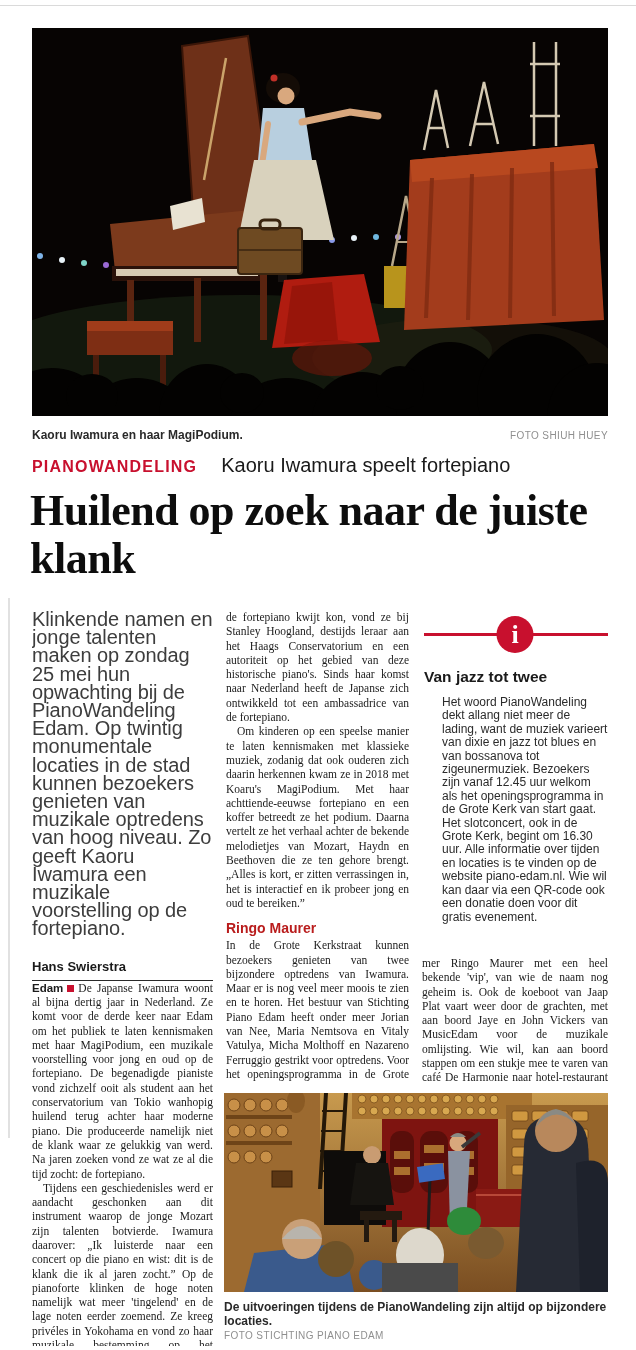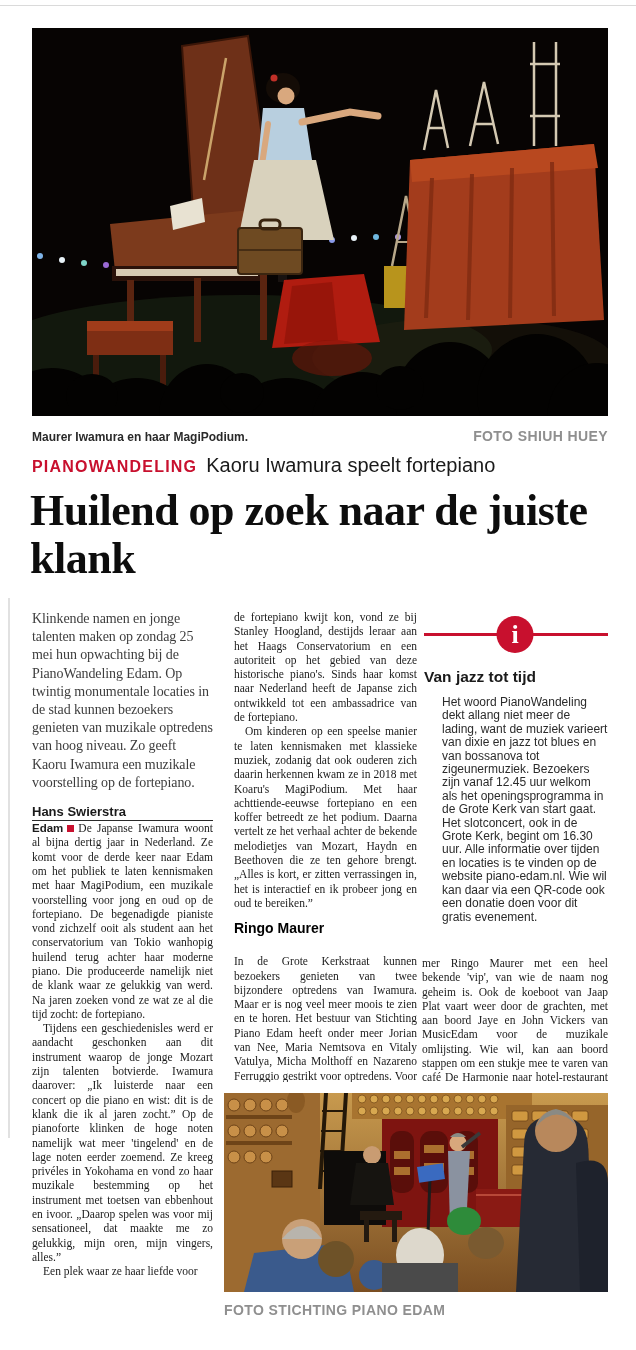--- a/index.html
+++ b/index.html
@@ -11,52 +11,52 @@
   .hairline-top { position:absolute; left:0; top:5px; width:636px; height:1px; background:#dadada; }
   .edge-shadow { position:absolute; left:8px; top:598px; width:2px; height:540px; background:#d4d4d4; opacity:.7; }
 
   .photo1 { position:absolute; left:32px; top:28px; width:576px; height:388px; background:#060403; overflow:hidden; }
   .photo2 { position:absolute; left:224px; top:1093px; width:384px; height:199px; background:#8a5a28; overflow:hidden; }
   .photo1 svg, .photo2 svg { display:block; }
 
   .cap-row { position:absolute; display:flex; justify-content:space-between; align-items:baseline; }
   .cap1 { left:32px; top:428px; width:576px; }
   .caption { font-size:12px; font-weight:bold; color:#2a2a2a; }
-  .credit { font-size:14px; color:#8f8f8f; letter-spacing:.4px;font-weight:bold; }
+  .credit { font-size:10px; color:#8f8f8f; letter-spacing:.4px; }
 
   .kicker { position:absolute; left:32px; top:454px; width:576px; white-space:nowrap; }
-  .kicker .label { color:#c8102e; font-weight:bold; font-size:16px; letter-spacing:1.2px; margin-right:9px; }
+  .kicker .label { color:#c8102e; font-weight:bold; font-size:16px; letter-spacing:1.2px; margin-right:24px; }
   .kicker .subtitle { color:#1a1a1a; font-size:20px; font-weight:500; }
 
   .headline {
     position:absolute; left:30px; top:487px; width:580px;
     font-family:"Liberation Serif", serif; font-weight:bold;
     font-size:44px; line-height:48px; letter-spacing:-.5px; color:#0d0d0d;
   }
 
   .col { position:absolute; top:610px; }
   .col-left  { left:32px;  width:181px; height:736px; overflow:hidden; }
-  .col-mid   { left:234px; width:183px; height:472px; overflow:hidden; }
+  .col-mid   { left:226px; width:183px; height:472px; overflow:hidden; }
   .col-right { left:422px; width:186px; height:472px; overflow:hidden; }
 
-  .intro { font-size:14px; line-height:18.2px; color:#3d3d3d; letter-spacing:-.1px;font-family:Liberation Serif, serif; }
-
-  .byline-block { margin-top:10px; border-bottom:1.5px solid #2a2a2a; }
+  .intro { font-size:20px; line-height:18.2px; color:#3d3d3d; letter-spacing:-.1px; }
+
+  .byline-block { margin-top:19px; border-bottom:1.5px solid #2a2a2a; padding-bottom:5px; }
   .byline { font-size:13px; font-weight:bold; color:#1a1a1a; }
 
   .body-text {
     font-family:"Liberation Serif", serif; font-size:11.5px; line-height:14.3px;
     color:#1b1b1b; text-align:justify;
   }
   .col-left .body-text.first { margin-top:0; }
   .body-text.indent { text-indent:11px; }
   .lead-word { font-weight:bold; font-family:"Liberation Sans", sans-serif; font-size:11.5px; }
   .lead-square { display:inline-block; width:7px; height:7px; background:#c8102e; margin:0 4px 0 4px; }
 
-  .subhead { font-size:14px; font-weight:bold; color:#000000; margin:10px 0 18px 0; font-family:"Liberation Sans", sans-serif; }
+  .subhead { font-size:14px; font-weight:bold; color:#b91c1c; margin:10px 0 2px 0; font-family:"Liberation Sans", sans-serif; }
 
   .infobox-rule { position:relative; height:40px; margin-top:4px; }
   .infobox-rule .line { position:absolute; left:2px; right:0; top:19px; height:3px; background:#c8102e; }
   .infobox-rule .circle {
     position:absolute; left:50%; top:2px; transform:translateX(-50%);
     width:37px; height:37px; border-radius:50%; background:#c8102e;
     display:flex; align-items:center; justify-content:center;
   }
   .infobox-rule .circle span {
     color:#ffffff; font-family:"Liberation Serif", serif; font-weight:bold; font-size:26px; line-height:1;
@@ -160,21 +160,21 @@
         <ellipse cx="565" cy="390" rx="50" ry="55"></ellipse>
         <ellipse cx="60" cy="368" rx="26" ry="22"></ellipse>
         <ellipse cx="210" cy="365" rx="22" ry="20"></ellipse>
         <ellipse cx="368" cy="360" rx="24" ry="22"></ellipse>
       </g>
       <ellipse cx="300" cy="330" rx="40" ry="18" fill="#7e1408" opacity="0.5"></ellipse>
     </svg>
   </div>
 
   <div class="cap-row cap1">
-    <span class="caption">Maurer Iwamura en haar MagiPodium.</span>
+    <span class="caption">Kaoru Iwamura en haar MagiPodium.</span>
     <span class="credit">FOTO SHIUH HUEY</span>
   </div>
 
   <div class="kicker">
     <span class="label">PIANOWANDELING</span><span class="subtitle">Kaoru Iwamura speelt fortepiano</span>
   </div>
 
   <h1 class="headline">Huilend op zoek naar de juiste klank</h1>
 
   <div class="col col-left">
@@ -195,21 +195,21 @@
   </div>
 
   <div class="col col-right">
     <div class="infobox">
       <div class="infobox-rule">
         <div class="line"></div>
         <div class="circle">
           <span>i</span>
         </div>
       </div>
-      <div class="infobox-title">Van jazz tot tijd</div>
+      <div class="infobox-title">Van jazz tot twee</div>
       <p class="infobox-text">Het woord PianoWandeling dekt allang niet meer de lading, want de muziek varieert van dixie en jazz tot blues en van bossanova tot zigeunermuziek. Bezoekers zijn vanaf 12.45 uur welkom als het openingsprogramma in de Grote Kerk van start gaat. Het slotconcert, ook in de Grote Kerk, begint om 16.30 uur. Alle informatie over tijden en locaties is te vinden op de website piano-edam.nl. Wie wil kan daar via een QR-code ook een donatie doen voor dit gratis evenement.</p>
     </div>
     <p class="body-text cont-para">mer Ringo Maurer met een heel bekende 'vip', van wie de naam nog geheim is. Ook de koeboot van Jaap Plat vaart weer door de grachten, met aan boord Jaye en John Vickers van MusicEdam voor de muzikale omlijsting. Wie wil, kan aan boord stappen om een stukje mee te varen van café De Harmonie naar hotel-restaurant De Fortuna en omgekeerd.</p>
   </div>
 
   <div class="photo2">
     <svg width="384" height="199" viewBox="0 0 384 199">
       <defs>
         <linearGradient id="warmbg" x1="0" y1="0" x2="0" y2="1">
           <stop offset="0" stop-color="#c89a4e"></stop>
@@ -336,16 +336,17 @@
       <rect x="158" y="170" width="76" height="29" fill="#4a4a4a"></rect>
 
       <path d="M300,52 Q300,24 330,22 Q362,22 364,52 L372,199 L292,199 Z" fill="#262a34"></path>
       <circle cx="332" cy="38" r="21" fill="#b8885c"></circle>
       <path d="M312,34 Q332,10 352,32 Q344,18 332,16 Q318,18 312,34 Z" fill="#8a8a84"></path>
       <path d="M352,70 Q384,60 384,90 L384,199 L356,199 Z" fill="#1e222c"></path>
     </svg>
   </div>
 
   <div class="cap2-block">
+    <div class="caption">De uitvoeringen tijdens de PianoWandeling zijn altijd op bijzondere locaties.</div>
     <div class="credit credit-line">FOTO STICHTING PIANO EDAM</div>
   </div>
 
 </div>
 
 </body></html>

